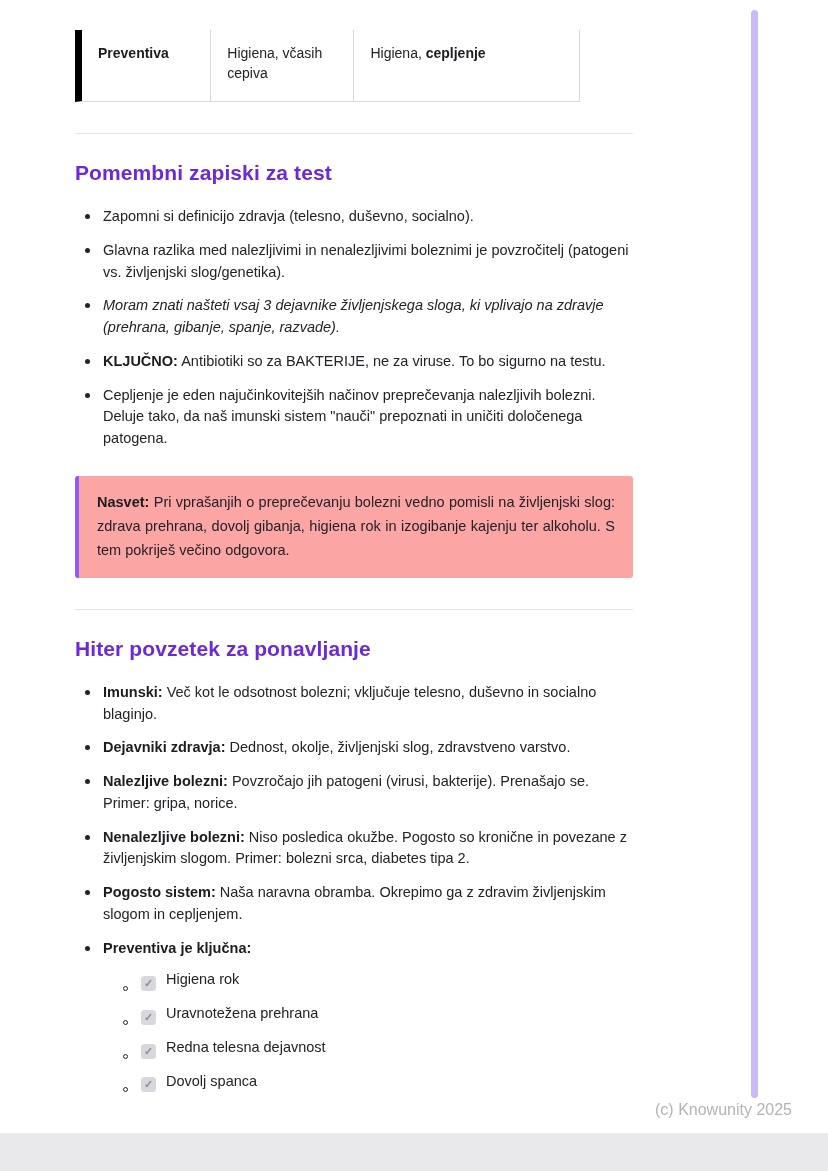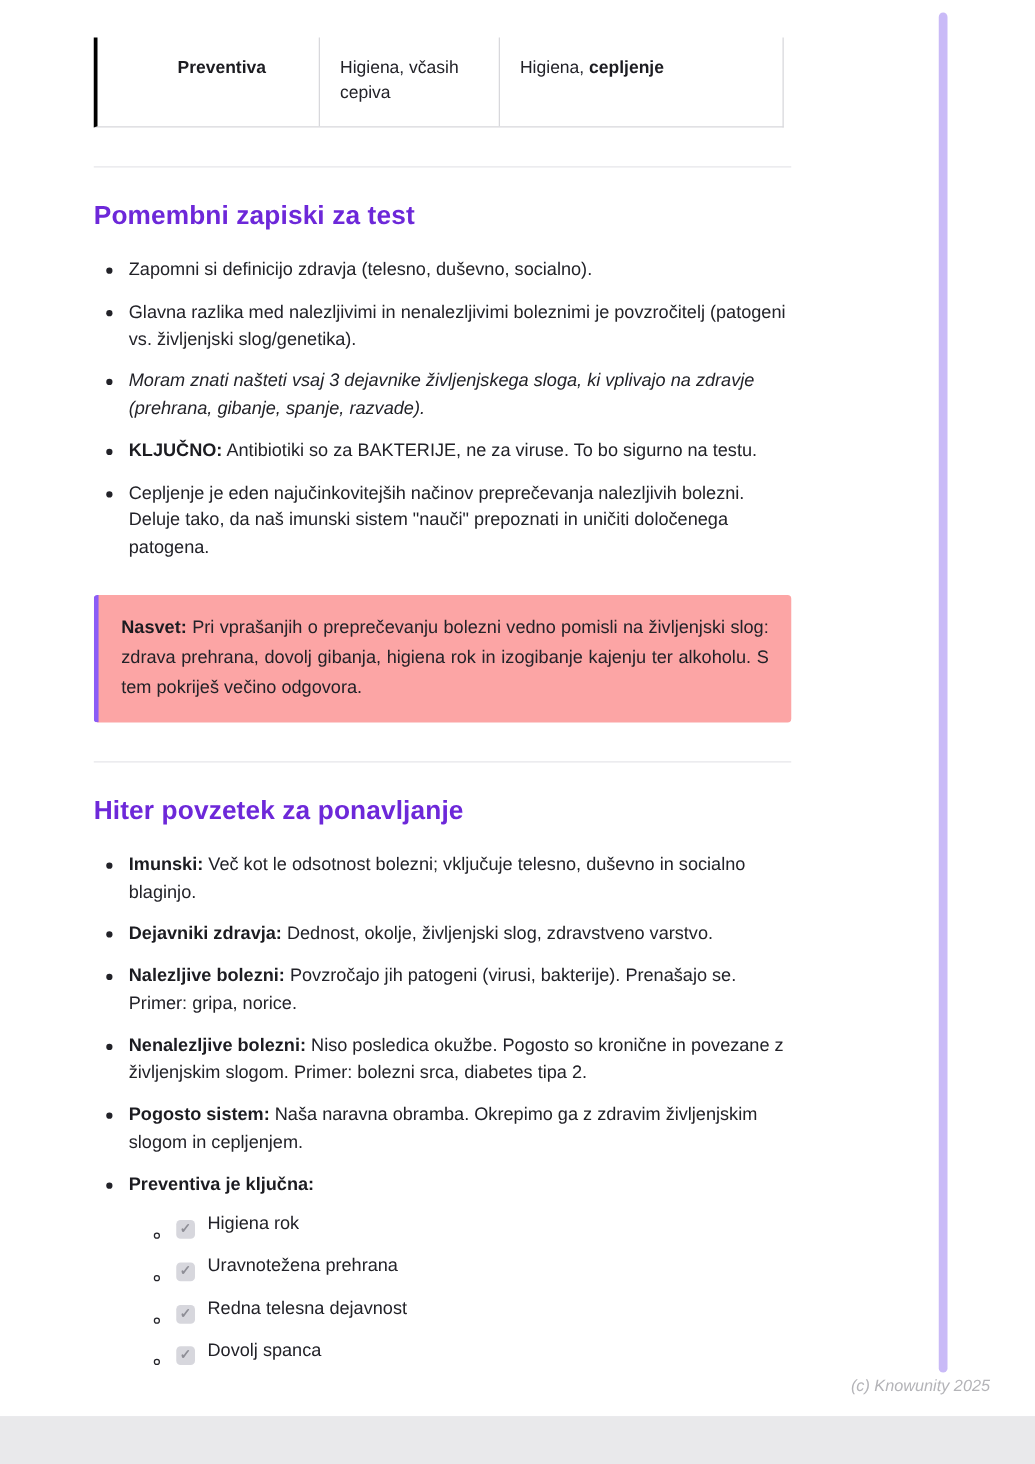--- a/index.html
+++ b/index.html
@@ -18,21 +18,21 @@
     background:#ffffff;
   }
   .content {
     position:relative;
     margin:30px 0 0 75px;
     width:558px;
     font-size:14.5px;
     line-height:1.5;
   }
   
-  .tbl { width:552px; border-left:3px solid #000000; border-right:1px solid #d8d8dc; border-bottom:1px solid #d8d8dc;padding-left:48px; }
+  .tbl { width:505px; border-left:7px solid #000000; border-right:1px solid #d8d8dc; border-bottom:1px solid #d8d8dc; }
   .tr { display:flex; min-height:71px; }
   .td { padding:13px 16px; font-size:14px; line-height:1.45; }
   .td.c1 { width:143px; }
   .td.c2 { width:160px; border-left:1px solid #d8d8dc; }
   .td.c3 { width:255px; border-left:1px solid #d8d8dc; }
   .b { font-weight:700; color:#1c1c21; }
   
   .divider { height:1px; background:#e6e6ea; margin-top:31px; }
   h2.h {
     margin:26px 0 0 0;
@@ -86,23 +86,22 @@
   }
   
   .scrollbar {
     position:absolute; left:751px; top:10px;
     width:7px; height:1088px;
     background:#c9baf7; border-radius:4px;
     z-index:4;
   }
   .watermark {
     position:absolute; top:1101px; right:36px;
-    font-size:13px; color:#b4b4b8;
+    font-size:16px; color:#b4b4b8;
     z-index:5;
-    font-style:italic;
   }
   .bottom-band {
     position:absolute; top:1133px; left:0;
     width:828px; height:38px;
     background:#e9e9eb;
   }
 </style>
 </head>
 <body>
 

